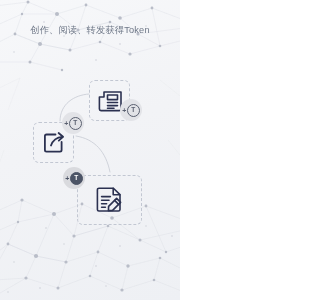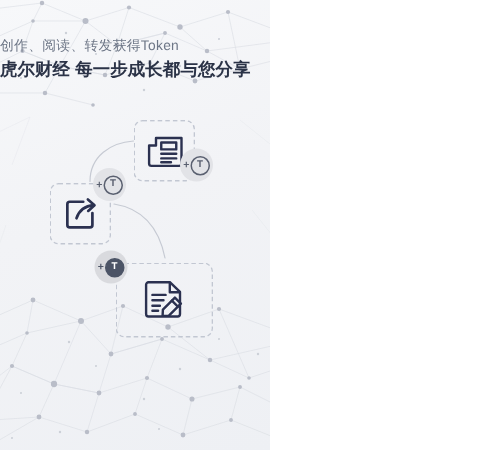--- a/index.html
+++ b/index.html
@@ -25,20 +25,21 @@
     height: 300px;
     pointer-events: none;
   }
 
   
   .headline {
     position: absolute;
     left: 0;
     top: 24px;
     width: 180px;
+    text-align: center;
     z-index: 5;
   }
   .headline-sub {
     font-size: 9.2px;
     letter-spacing: 0.2px;
     color: #6e7787;
     line-height: 13px;
     white-space: nowrap;
   }
   .headline-main {
@@ -229,21 +230,20 @@
         <circle cx="64" cy="244" r="0.7"></circle>
       <circle cx="40" cy="288" r="0.8"></circle>
         <circle cx="106" cy="286" r="0.7"></circle>
       <circle cx="172" cy="236" r="0.8"></circle>
         <circle cx="8" cy="292" r="0.7"></circle>
     </g>
   </svg>
 
   <div class="headline">
     <div class="headline-sub">创作、阅读、转发获得Token</div>
-    <div class="headline-main">虎尔财经 每一步成长都与您分享</div>
   </div>
 
   <div id="stage">
 
     <svg id="connectors" viewBox="0 0 180 300" xmlns="http://www.w3.org/2000/svg">
       <g stroke="#c6cad3" stroke-width="0.8" fill="none" stroke-linecap="round">
         <path d="M60 121 C60 104, 74 95, 89 94"></path>
         <path d="M76 136 C95 139, 106 152, 110 172"></path>
       </g>
     </svg>

